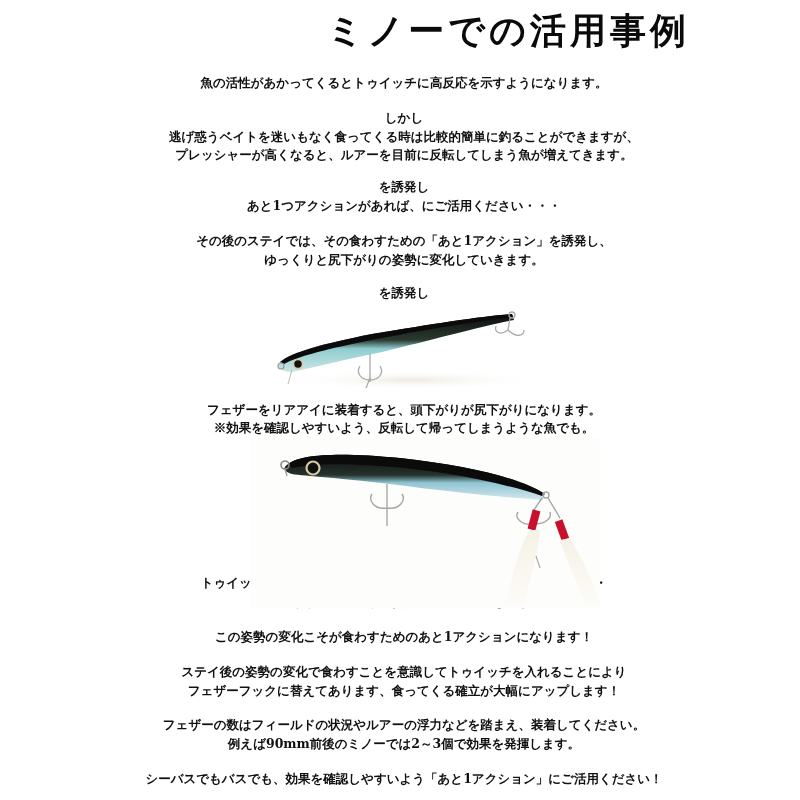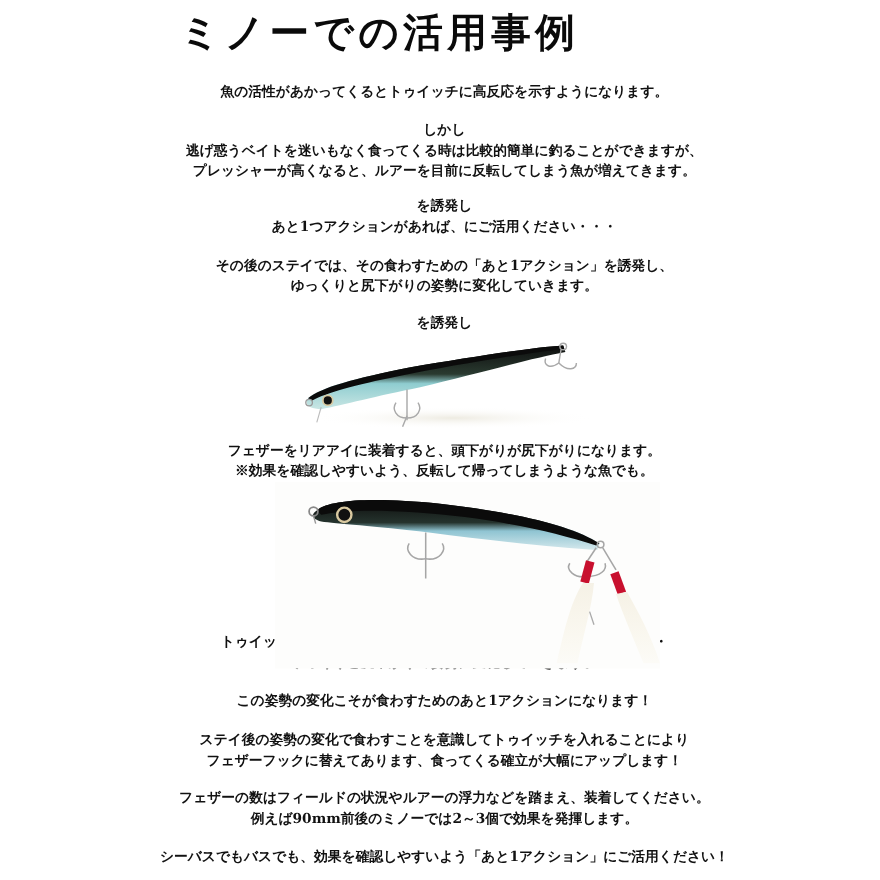--- a/index.html
+++ b/index.html
@@ -1,18 +1,18 @@
 <!DOCTYPE html>
 <html><head>
 <meta charset="utf-8">
 <style>
   html, body { margin: 0; padding: 0; background: #ffffff; }
   body { width: 800px; height: 800px; position: relative; overflow: hidden;
          font-family: "DejaVu Serif", "Liberation Serif", serif; color: #111; }
-  .title { position: absolute; left: 0; width: 690px; top: 8px; text-align: center;
+  .title { position: absolute; left: 0; width: 690px; top: 8px; text-align: right;
            font-size: 36px; font-weight: bold; letter-spacing: 4px; line-height: 44px; color: #0a0a0a; }
   .line { position: absolute; left: 4px; width: 800px; text-align: center;
           font-size: 12.5px; font-weight: bold; line-height: 18px; white-space: nowrap; color: #111; }
   .lure { position: absolute; }
 </style>
 </head>
 <body>
 
 <div class="title">ミノーでの活用事例</div>
 

